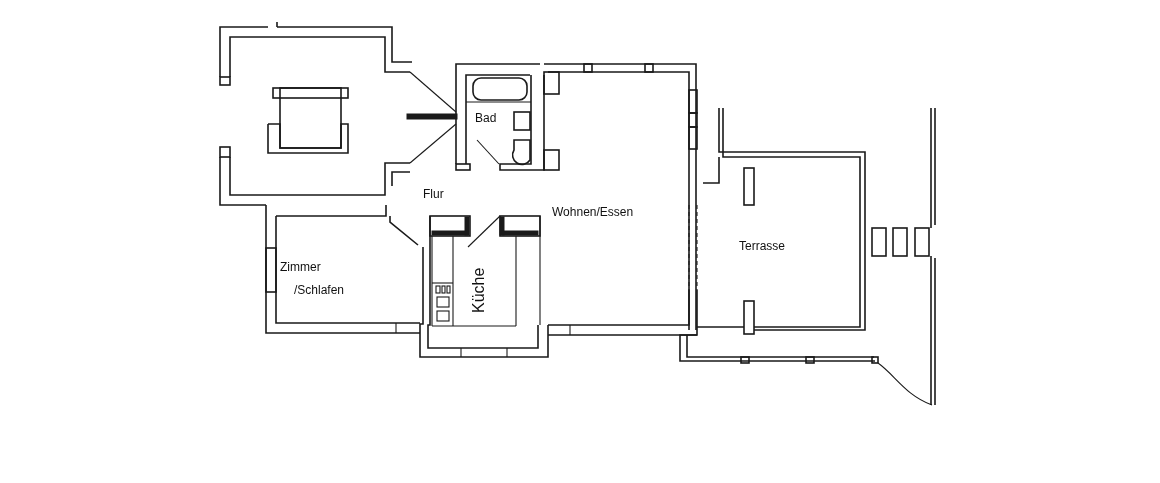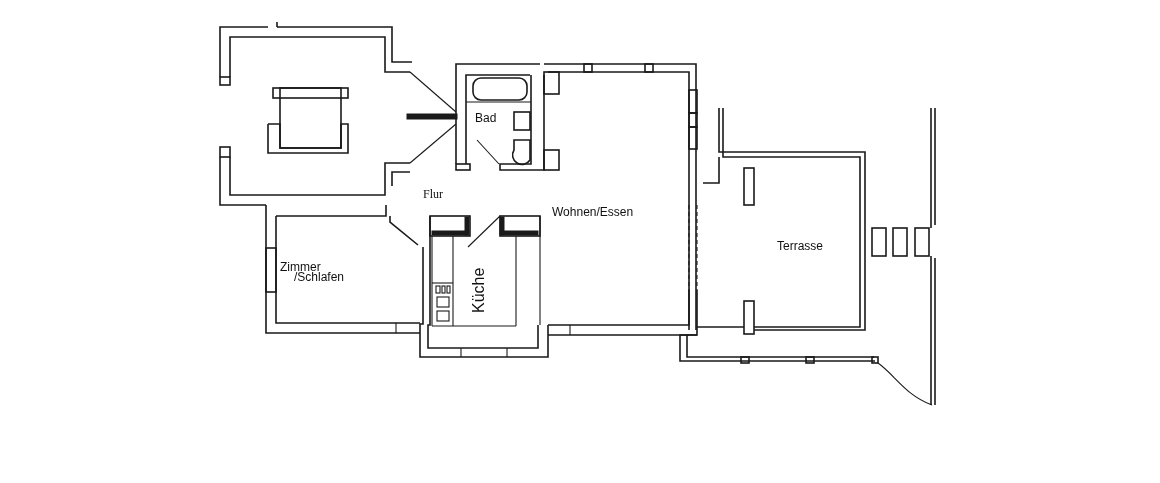--- a/index.html
+++ b/index.html
@@ -118,18 +118,18 @@
     <rect class="wall" x="893" y="228" width="14" height="28"></rect>
     <rect class="wall" x="915" y="228" width="14" height="28"></rect>
     <polyline class="wall" points="931,108 931,228"></polyline>
     <polyline class="wall" points="935,108 935,225"></polyline>
     <polyline class="wall" points="931,256 931,405"></polyline>
     <polyline class="wall" points="935,258 935,405"></polyline>
   </g>
 </svg>
 
 <div class="room-label" style="left:475px; top:108px;">Bad</div>
-<div class="room-label" style="left:423px; top:184px;font-family:Liberation Serif, serif;">Flur</div>
+<div class="room-label" style="left:423px; top:184px;">Flur</div>
 <div class="room-label" style="left:552px; top:202px;">Wohnen/Essen</div>
 <div class="room-label" style="left:280px; top:257px;">Zimmer</div>
-<div class="room-label" style="left:294px; top:267px;">/Schlafen</div>
+<div class="room-label" style="left:294px; top:280px;">/Schlafen</div>
 <div class="kueche-label" style="left:470px; top:313px;">Küche</div>
-<div class="room-label" style="left:777px; top:236px;">Terrasse</div>
+<div class="room-label" style="left:739px; top:236px;">Terrasse</div>
 
 </body></html>

